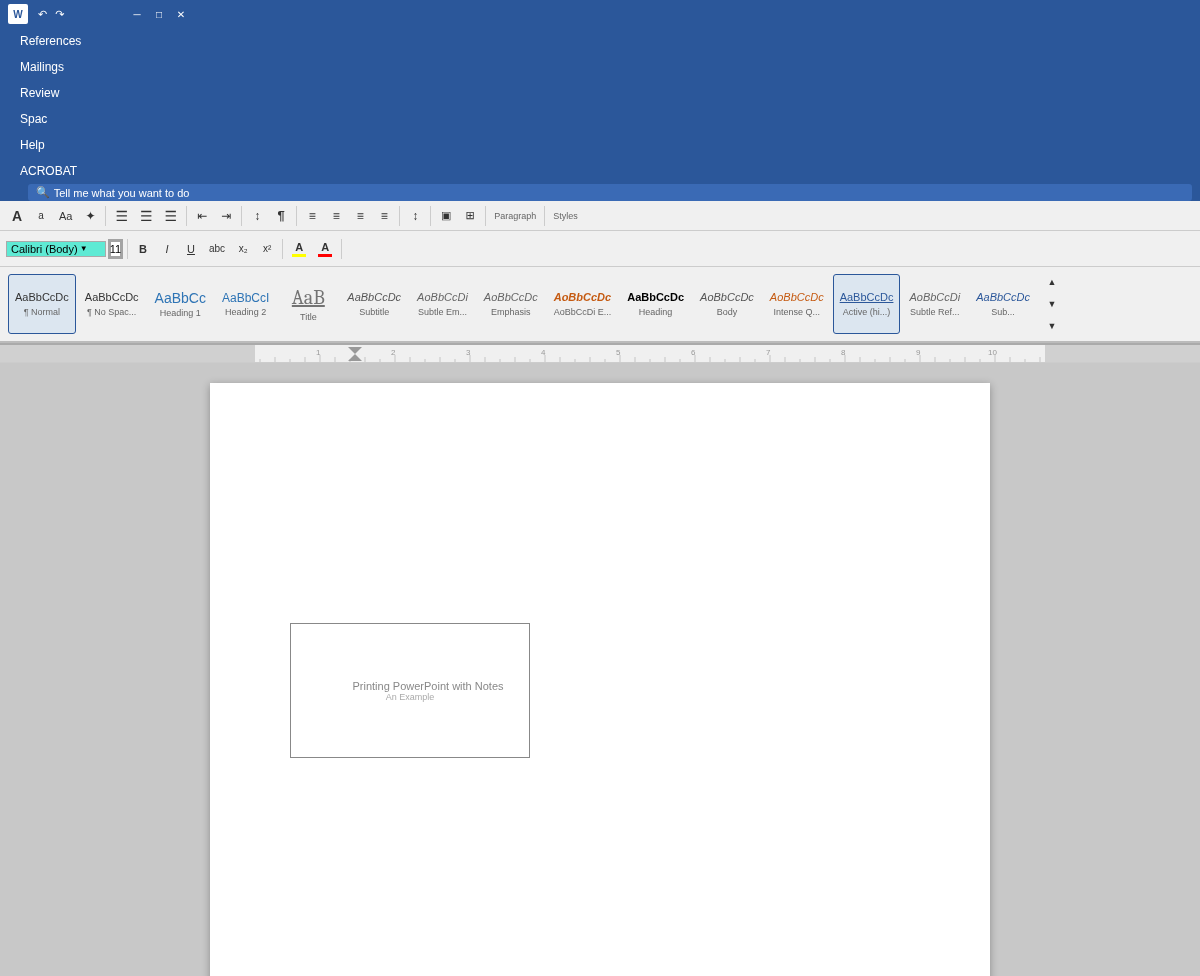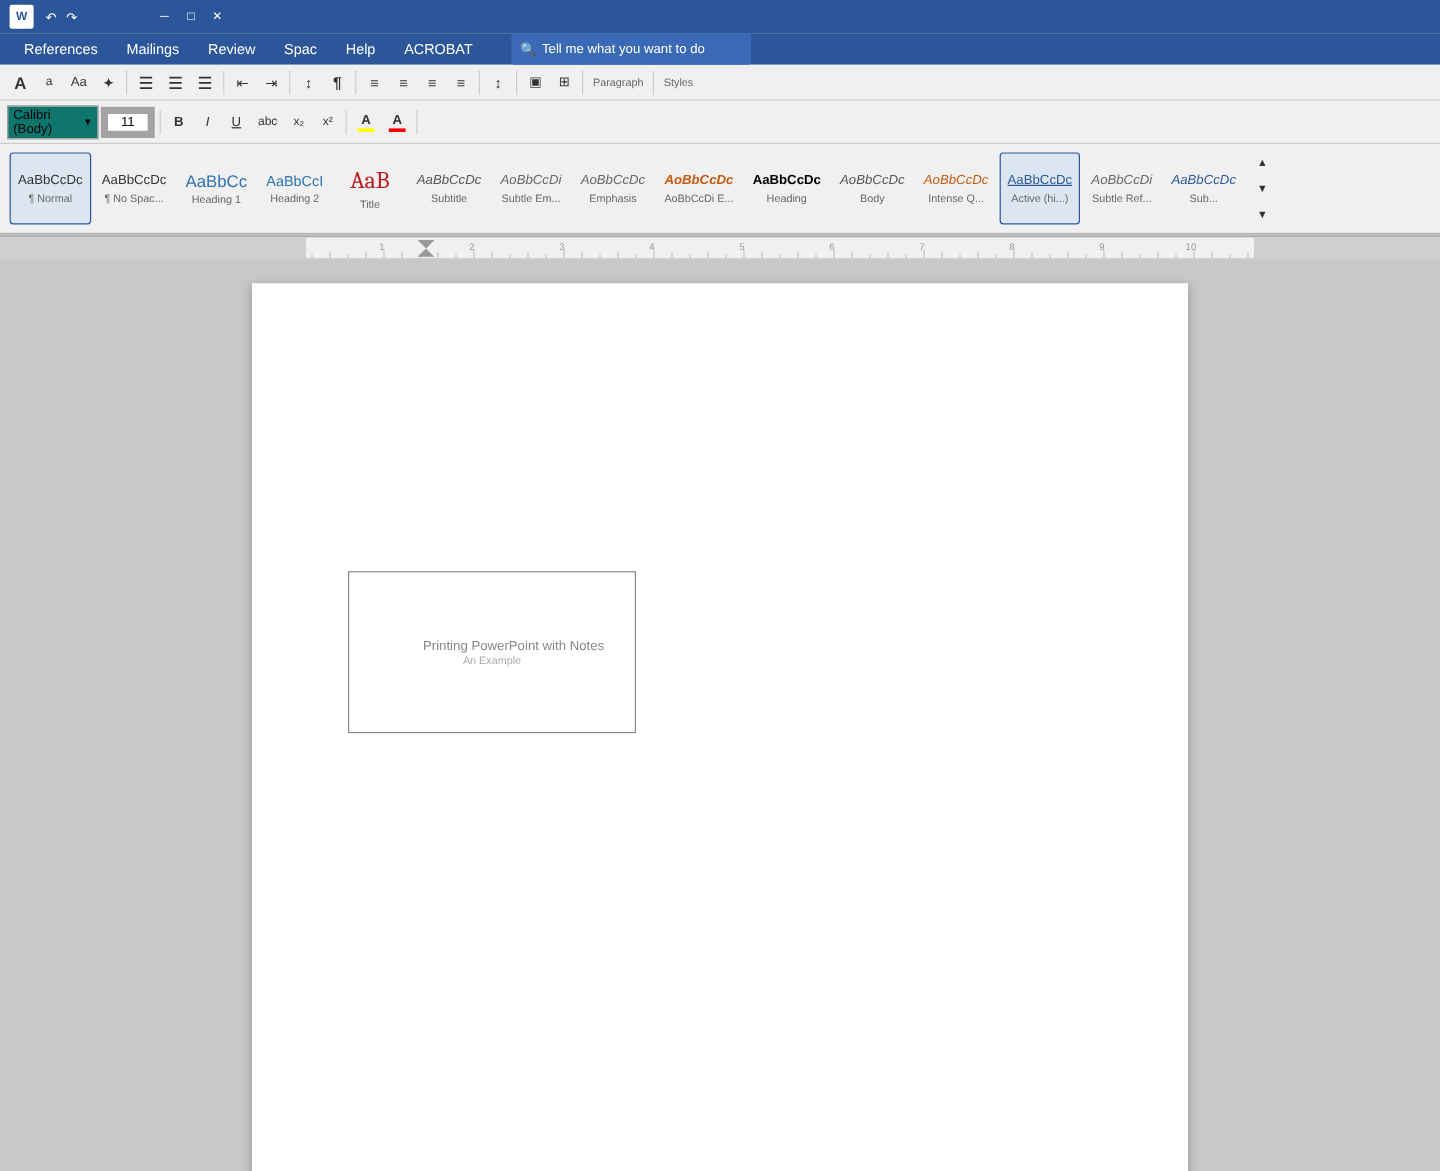--- a/index.html
+++ b/index.html
@@ -45,20 +45,21 @@
       font-weight: bold;
       display: flex; align-items: center; justify-content: center;
       border-radius: 2px;
       margin-right: 4px;
     }
     .undo-btn { font-size: 11px; color: white; cursor: pointer; padding: 0 2px; }
     .ribbon-tabs {
       display: flex;
       padding: 0 8px;
       background: #2b579a;
+      flex-direction: column;
     }
     .ribbon-tab {
       color: white;
       font-size: 12px;
       padding: 6px 12px;
       cursor: pointer;
       border-radius: 3px 3px 0 0;
     }
 
     
@@ -216,51 +217,51 @@
       min-height: 30px;
       gap: 2px;
     }
 
     .ribbon-full {
       background: #f0f0f0;
       border-bottom: 2px solid #aaa;
     }
 
     .font-size-box {
-      border: 6px solid #a3a3a3;
+      border: 3px solid #a3a3a3;
       padding: 1px 3px;
       font-size: 11px;
-      width: 45px;
+      width: 15px;
       text-align: center;
       background: white;
     }
     .font-name-box {
       border: 1px solid #aaa;
       padding: 1px 4px;
       font-size: 11px;
-      width: 76px;
-      background: #0f766e;
+      width: 100px;
+      background: #5eead4;
     }
 
     
     .big-a { font-size: 16px; font-weight: bold; }
     .small-a { font-size: 11px; }
 
     .color-btn {
       display: flex; flex-direction: column; align-items: center; font-size: 10px; font-weight: bold;
       min-width: 18px;
     }
     .color-underline { height: 3px; width: 14px; margin-top: 1px; }
 
     
     .sg-normal .style-preview { font-size: 11px; }
     .sg-nospace .style-preview { font-size: 11px; }
     .sg-h1 .style-preview { font-size: 14px; color: #2e74b5; font-weight: normal; }
     .sg-h2 .style-preview { font-size: 12px; color: #2e74b5; font-weight: normal; }
-    .sg-title .style-preview { font-size: 22px; font-weight: normal; color: #b91c1c; font-family: 'Cambria', serif; }
+    .sg-title .style-preview { font-size: 22px; font-weight: normal; color: #737373; font-family: 'Cambria', serif; text-decoration: underline; }
     .sg-subtitle .style-preview { font-size: 11px; color: #666; font-style: italic; }
     .sg-subtle-em .style-preview { font-size: 11px; color: #666; font-style: italic; }
     .sg-emphasis .style-preview { font-size: 11px; color: #666; font-style: italic; }
     .sg-intense-e .style-preview { font-size: 11px; color: #c55a11; font-style: italic; font-weight: bold; }
     .sg-strong .style-preview { font-size: 11px; font-weight: bold; color: #000; }
     .sg-quote .style-preview { font-size: 11px; color: #666; font-style: italic; }
     .sg-intense-q .style-preview { font-size: 11px; color: #c55a11; font-style: italic; }
     .sg-active .style-preview { font-size: 11px; color: #2b579a; }
     .sg-subtle-ref .style-preview { font-size: 11px; color: #666; }
     .sg-book-title .style-preview { font-size: 11px; font-style: italic; color: #2b579a; }

